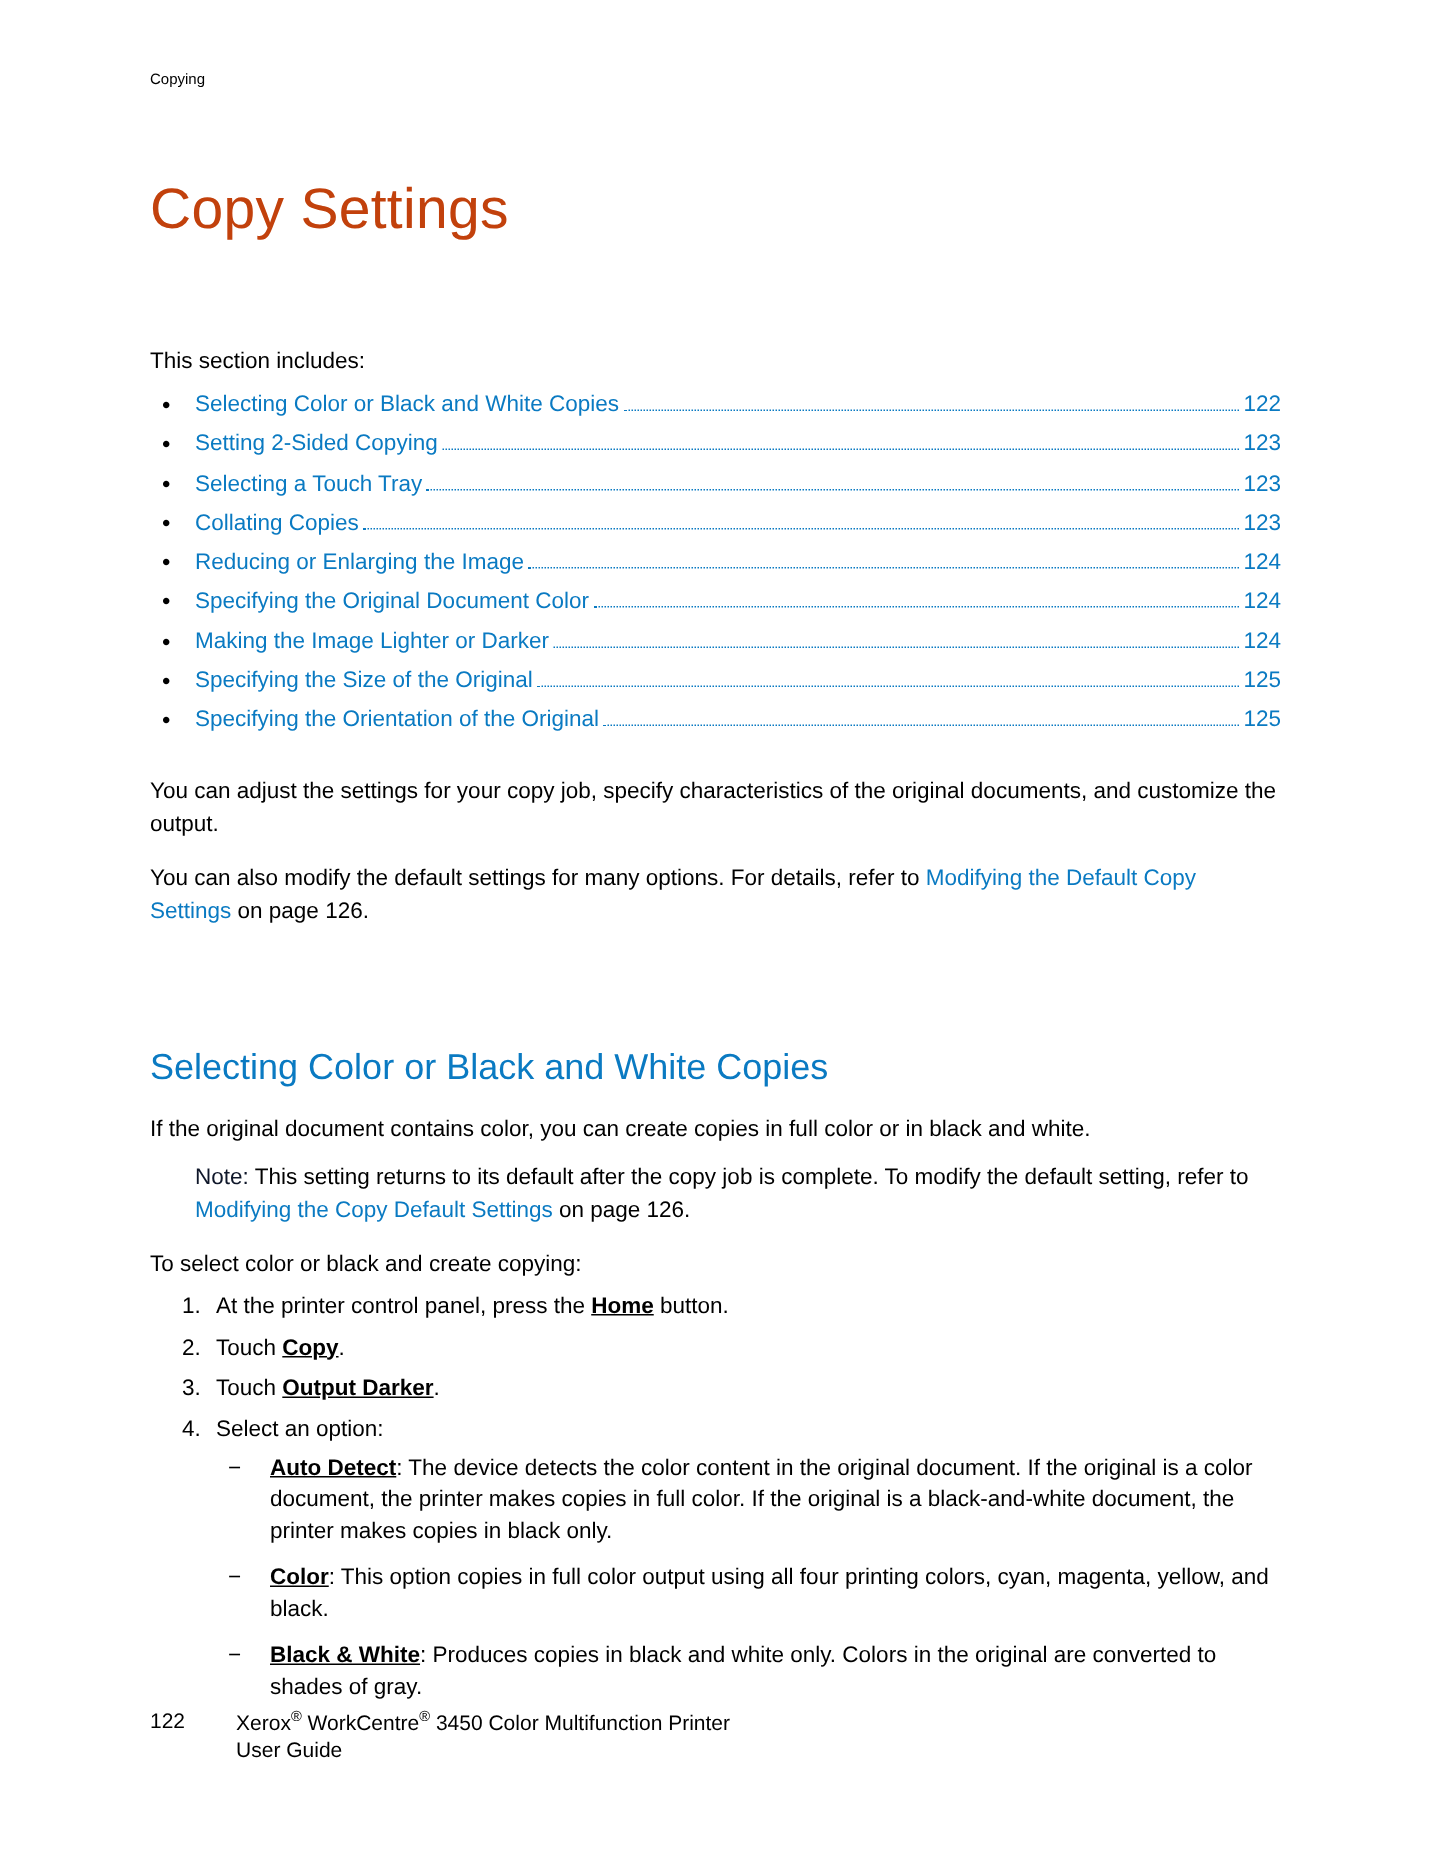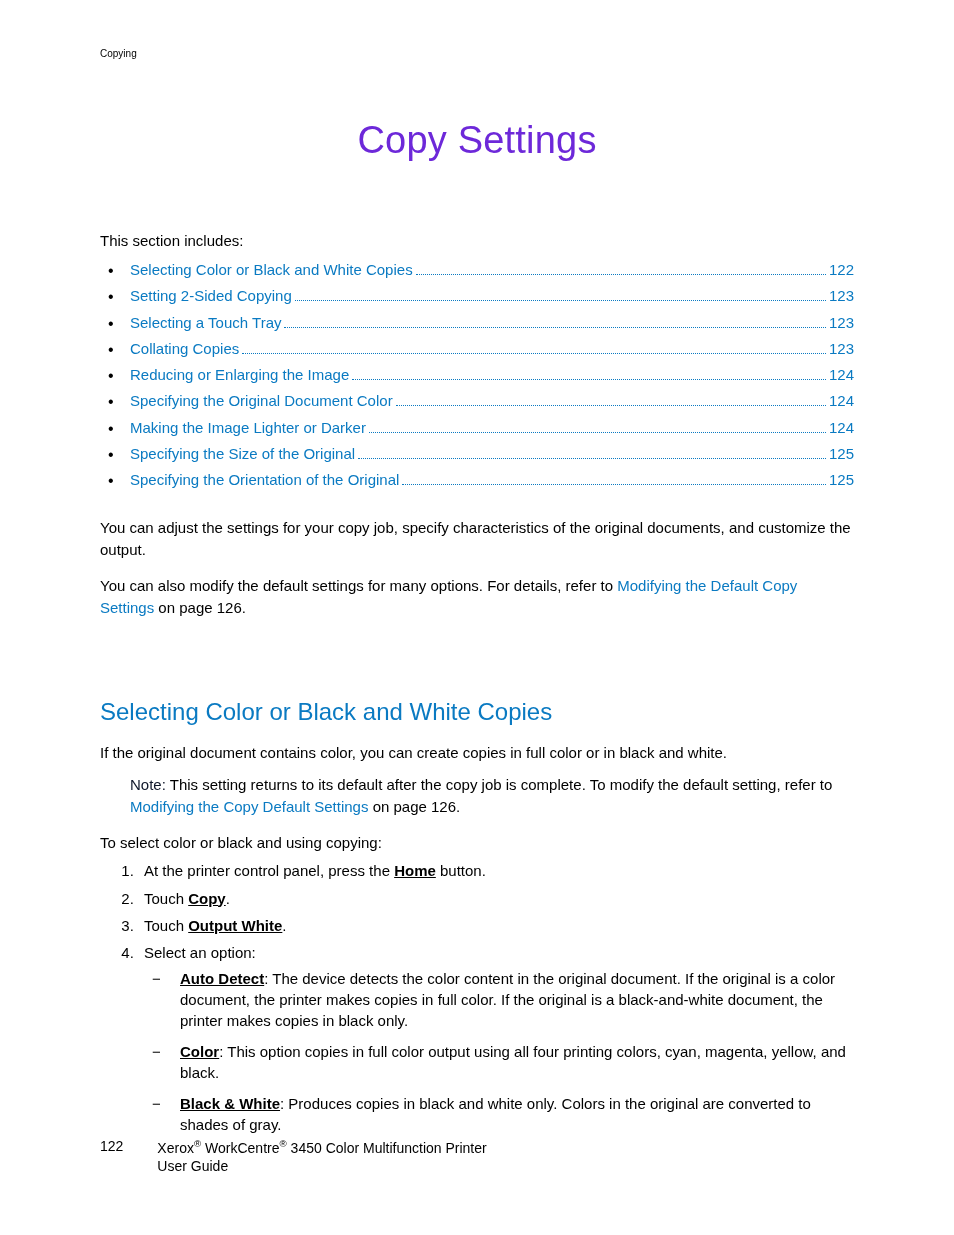--- a/index.html
+++ b/index.html
@@ -14,25 +14,24 @@
   }
   .page {
     padding: 48px 100px 0 100px;
   }
   .running-header {
     font-size: 10px;
     margin-bottom: 60px;
   }
   h1.page-title {
     font-weight: normal;
-    color: #6d28d9;
+    color: #c2410c;
     font-size: 38px;
     margin: 0 0 70px 0;
     letter-spacing: 0.2px;
-    text-align: center;
   }
   .section-includes {
     font-size: 15px;
     margin-bottom: 8px;
   }
   ul.toc {
     list-style: none;
     padding: 0;
     margin: 0 0 24px 0;
   }
@@ -195,31 +194,31 @@
   </p>
 
   <h2 class="subheading">Selecting Color or Black and White Copies</h2>
 
   <p class="body-text" style="margin-bottom:6px;">If the original document contains color, you can create copies in full color or in black and white.</p>
 
   <div class="note-block">
     <span class="note-label">Note:</span><span> This setting returns to its default after the copy job is complete. To modify the default setting, refer to </span><span class="link">Modifying the Copy Default Settings</span><span> on page 126.</span>
   </div>
 
-  <p class="body-text" style="margin-bottom:4px;">To select color or black and using copying:</p>
+  <p class="body-text" style="margin-bottom:4px;">To select color or black and create copying:</p>
 
   <ol class="steps">
     <li>
       <span>At the printer control panel, press the </span><span class="bold">Home</span><span> button.</span>
     </li>
     <li>
       <span>Touch </span><span class="bold">Copy</span><span>.</span>
     </li>
     <li>
-      <span>Touch </span><span class="bold">Output White</span><span>.</span>
+      <span>Touch </span><span class="bold">Output Darker</span><span>.</span>
     </li>
     <li>
       <span>Select an option:</span>
       <ul class="options">
         <li>
           <span class="bold">Auto Detect</span><span>: The device detects the color content in the original document. If the original is a color document, the printer makes copies in full color. If the original is a black-and-white document, the printer makes copies in black only.</span>
         </li>
         <li>
           <span class="bold">Color</span><span>: This option copies in full color output using all four printing colors, cyan, magenta, yellow, and black.</span>
         </li>

